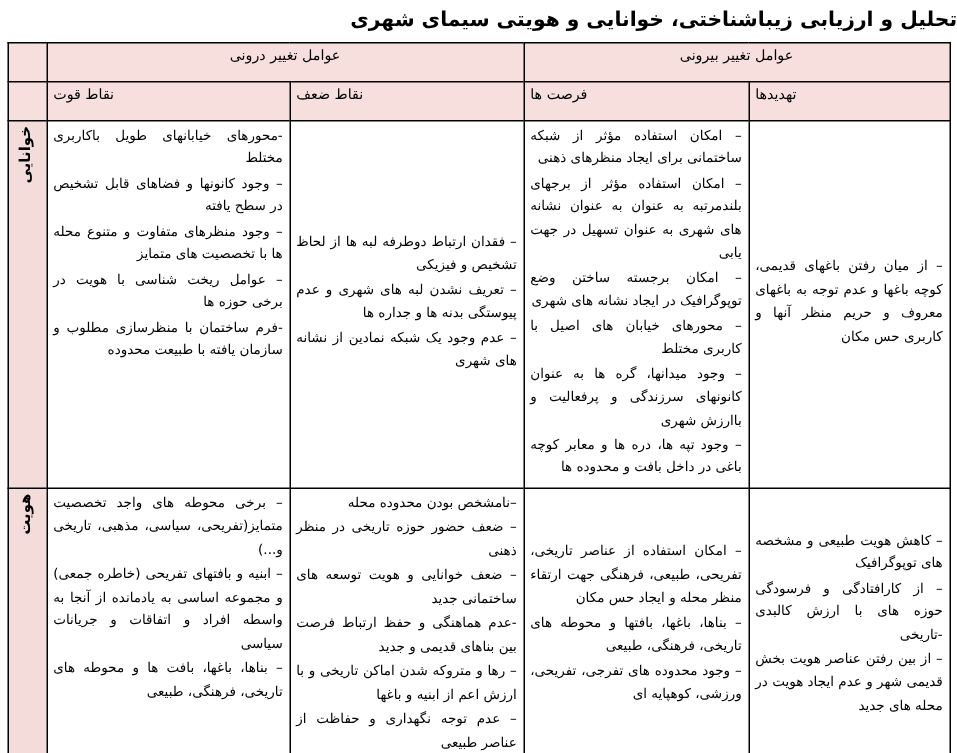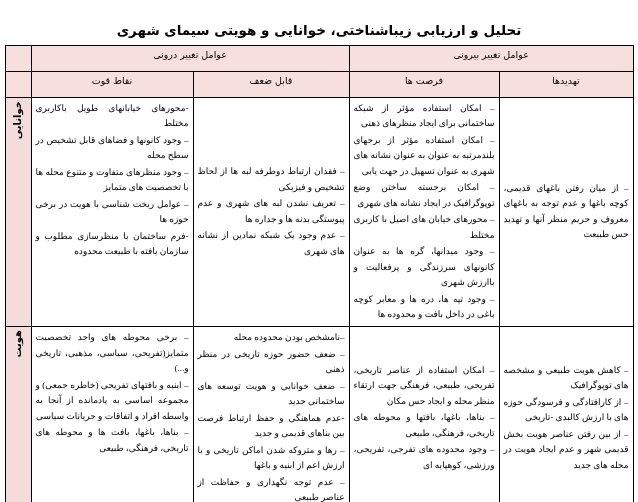--- a/index.html
+++ b/index.html
@@ -9,25 +9,24 @@
     font-family:"DejaVu Sans","Liberation Sans",sans-serif;
     direction:rtl;
     overflow:hidden;
   }
   .page{
     width:638px;height:502px;
     position:relative;
     box-sizing:border-box;
   }
   .title{
-    text-align:center;
     font-size:13.5px;
     font-weight:bold;
     color:#000;
-    padding:21px 0 5px 0;
+    padding:4px 0 5px 0;
     line-height:1.4;
     letter-spacing:0;
   }
   table.swot{
     border-collapse:collapse;
     width:604px;
     margin:0 auto;
     table-layout:fixed;
     border:1.3px solid #000;
   }
@@ -41,21 +40,21 @@
   .hdr{
     background:#f6dfdc;
     text-align:center;
     vertical-align:middle;
     font-size:9.5px;
     height:19px;
     padding:2px 3px;
   }
   .hdr2{
     background:#f6dfdc;
-    text-align:center;
+    text-align:left;
     vertical-align:middle;
     font-size:9.5px;
     height:19px;
     padding:2px 3px;
   }
   .axislabel{
     background:#f3dcd9;
     width:26px;
     text-align:center;
     vertical-align:middle;
@@ -84,21 +83,20 @@
   }
   .cell ul{
     list-style:none;
     margin:0;
     padding:0;
   }
   .cell li{
     margin:0 0 1px 0;
     text-align:justify;
     text-align-last:right;
-    font-family:Liberation Serif, serif;
   }
   .col-threats{width:134px;}
   .col-opps{width:150px;}
   .col-weak{width:156px;}
   .col-strong{width:162px;}
 </style>
 </head>
 <body>
 
 <div class="page">
@@ -115,30 +113,30 @@
     </colgroup>
     <thead>
       <tr>
         <th class="hdr" colspan="2">عوامل تغییر بیرونی</th>
         <th class="hdr" colspan="2">عوامل تغییر درونی</th>
         <th class="hdr"></th>
       </tr>
       <tr>
         <th class="hdr2">تهدیدها</th>
         <th class="hdr2">فرصت ها</th>
-        <th class="hdr2">قابل ضعف</th>
+        <th class="hdr2">نقاط ضعف</th>
         <th class="hdr2">نقاط قوت</th>
         <th class="hdr2"></th>
       </tr>
     </thead>
     <tbody>
       <tr>
         <td class="cell mid">
             <ul>
-              <li>– از میان رفتن باغهای قدیمی، کوچه باغها و عدم توجه به باغهای معروف و حریم منظر آنها و تهدید حس طبیعت</li>
+              <li>– از میان رفتن باغهای قدیمی، کوچه باغها و عدم توجه به باغهای معروف و حریم منظر آنها و کاربری حس مکان</li>
             </ul>
           </td>
         <td class="cell">
             <ul>
               <li>– امکان استفاده مؤثر از شبکه ساختمانی برای ایجاد منظرهای ذهنی</li>
               <li>– امکان استفاده مؤثر از برجهای بلندمرتبه به عنوان به عنوان نشانه های شهری به عنوان تسهیل در جهت یابی</li>
               <li>– امکان برجسته ساختن وضع توپوگرافیک در ایجاد نشانه های شهری</li>
               <li>– محورهای خیابان های اصیل با کاربری مختلط</li>
               <li>– وجود میدانها، گره ها به عنوان کانونهای سرزندگی و پرفعالیت و باارزش شهری</li>
               <li>– وجود تپه ها، دره ها و معابر کوچه باغی در داخل بافت و محدوده ها</li>
@@ -147,21 +145,21 @@
         <td class="cell mid">
             <ul>
               <li>– فقدان ارتباط دوطرفه لبه ها از لحاظ تشخیص و فیزیکی</li>
               <li>– تعریف نشدن لبه های شهری و عدم پیوستگی بدنه ها و جداره ها</li>
               <li>– عدم وجود یک شبکه نمادین از نشانه های شهری</li>
             </ul>
           </td>
         <td class="cell">
             <ul>
               <li>-محورهای خیابانهای طویل باکاربری مختلط</li>
-              <li>– وجود کانونها و فضاهای قابل تشخیص در سطح محله</li>
+              <li>– وجود کانونها و فضاهای قابل تشخیص در سطح یافته</li>
               <li>– وجود منظرهای متفاوت و متنوع محله ها با تخصصیت های متمایز</li>
               <li>– عوامل ریخت شناسی با هویت در برخی حوزه ها</li>
               <li>-فرم ساختمان با منظرسازی مطلوب و سازمان یافته با طبیعت محدوده</li>
             </ul>
           </td>
         <td class="axislabel"><span class="vtext">خوانایی</span></td>
       </tr>
       <tr>
         <td class="cell mid">
             <ul>

